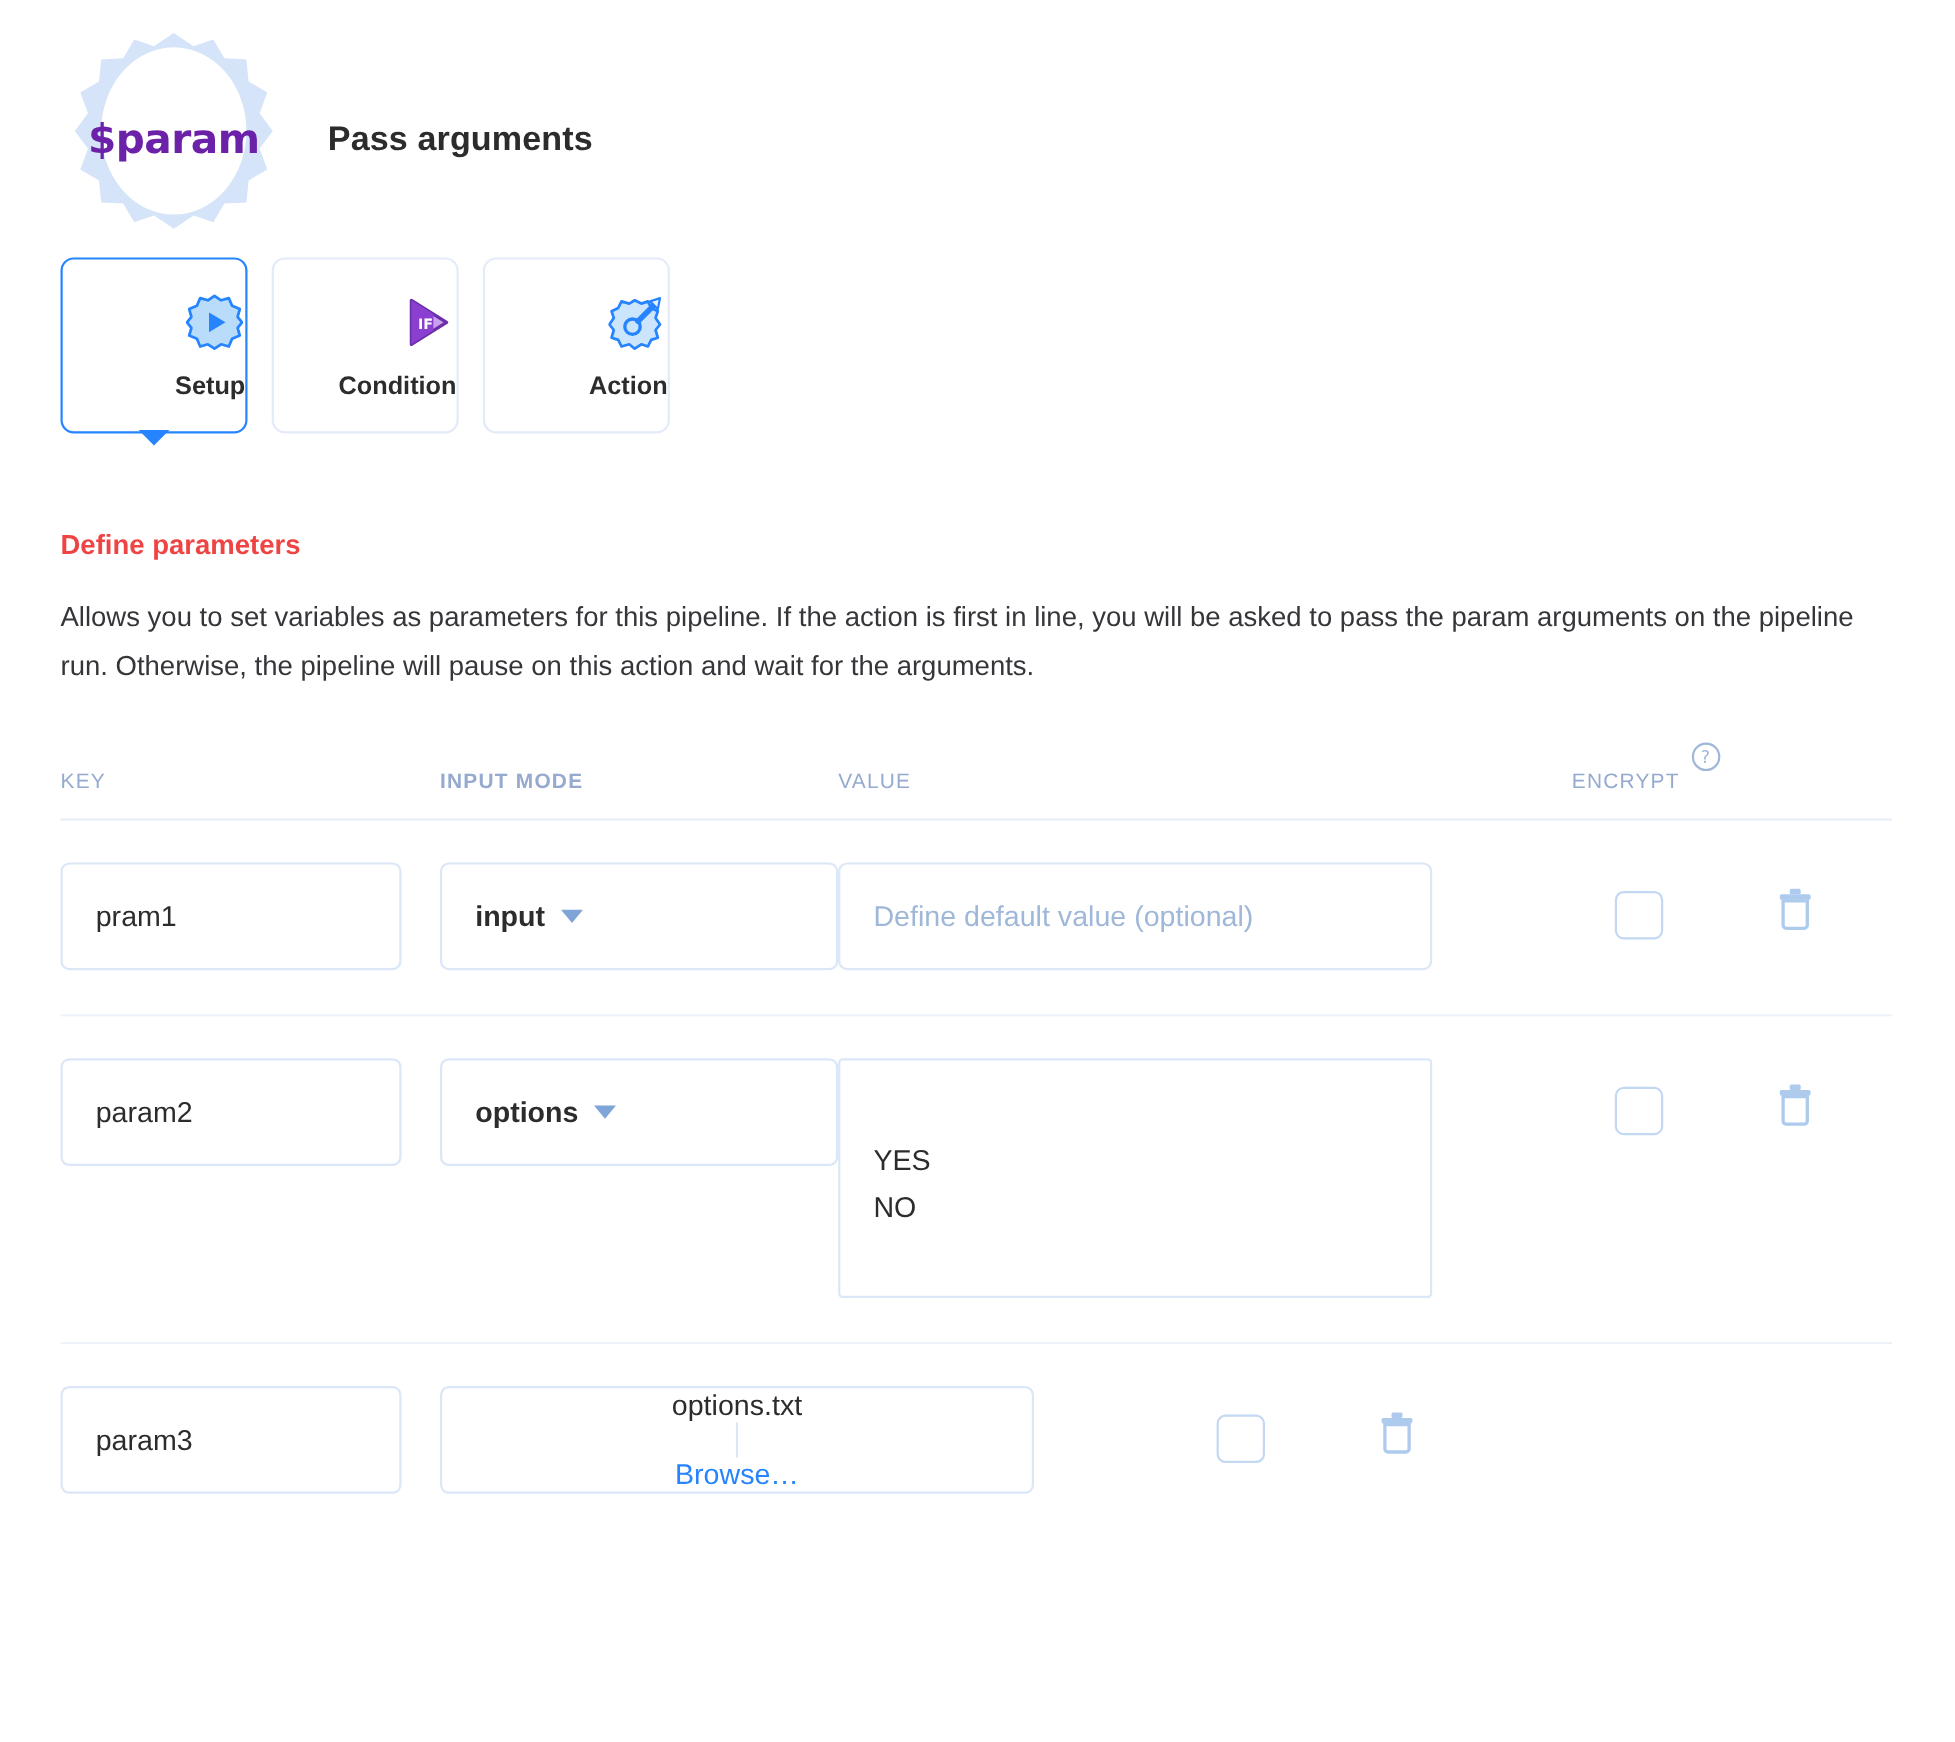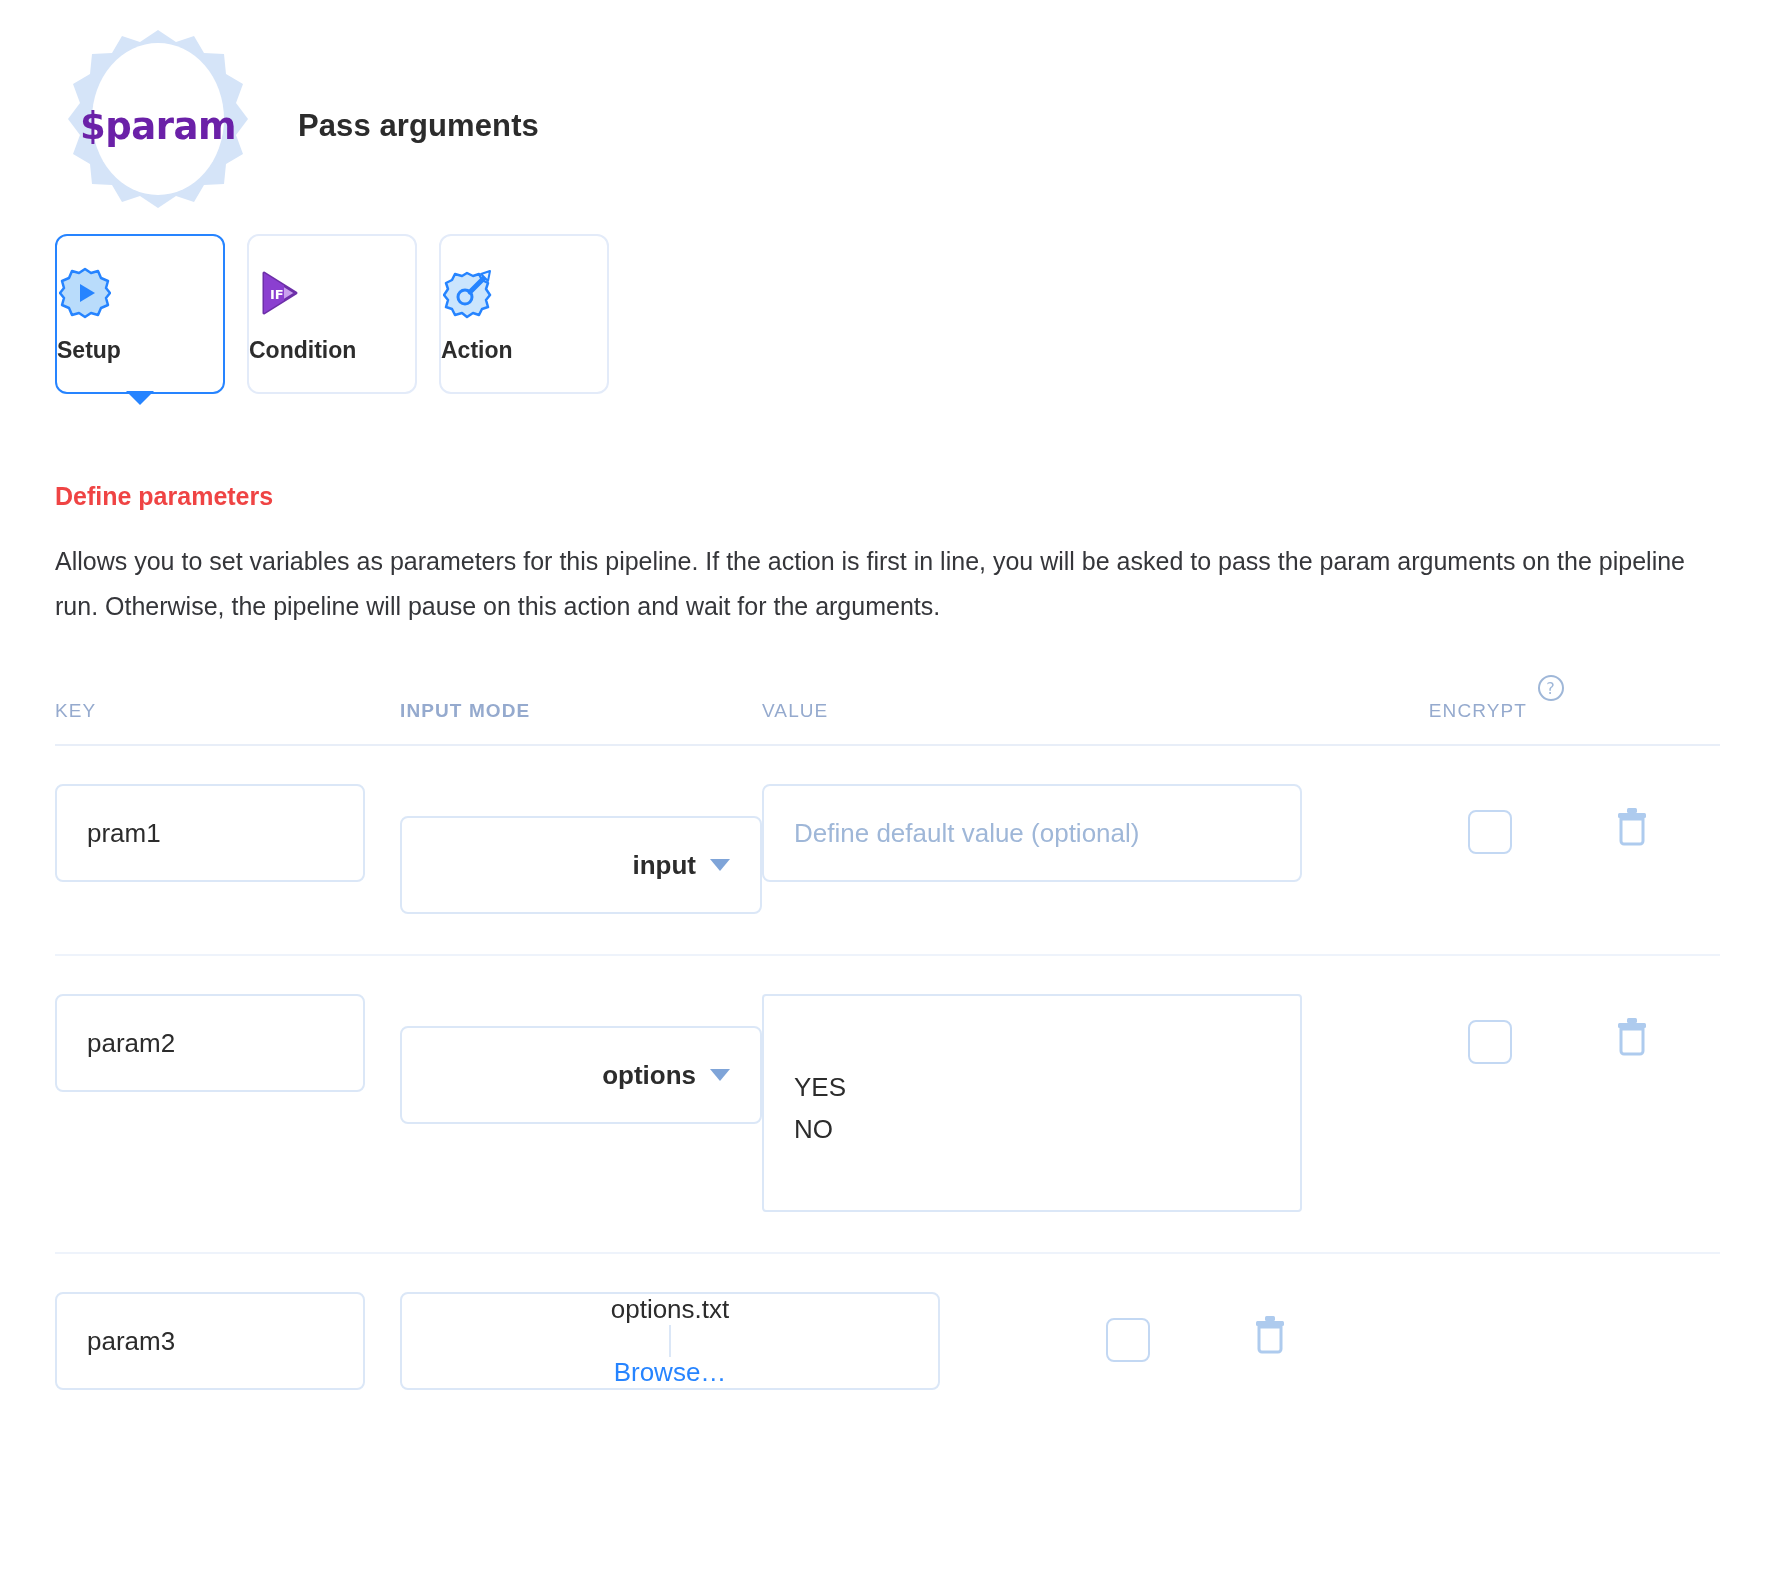--- a/index.html
+++ b/index.html
@@ -34,21 +34,21 @@
 
   
   .tabs { display: flex; gap: 22px; padding-left: 55px; margin-top: 4px; }
   .tab {
     position: relative;
     width: 170px; height: 160px;
     border-radius: 12px;
     border: 2px solid #e3ebf9;
     background: #ffffff;
     display: flex; flex-direction: column;
-    align-items: flex-start; justify-content: center;
+    align-items: flex-end; justify-content: center;
     gap: 16px;
     cursor: pointer;
   }
   .tab.selected { border-color: #2684ff; }
   .tab.selected .tab-pointer {
     position: absolute; left: 50%; bottom: -13px;
     transform: translateX(-50%);
     width: 0; height: 0;
     border-left: 14px solid transparent;
     border-right: 14px solid transparent;
@@ -104,23 +104,22 @@
     border: 2px solid #dbe7f7;
     border-radius: 8px;
     background: #fff;
     display: flex; align-items: center;
     padding: 0 30px;
     font-size: 26px; color: #2c2c2c;
     width: 310px;
   }
   .field.select {
     width: 362px;
-    justify-content: flex-end;
+    justify-content: flex-start;
     cursor: pointer;
-    margin-top: 32px;
   }
   .caret {
     width: 0; height: 0;
     border-left: 10px solid transparent;
     border-right: 10px solid transparent;
     border-top: 12px solid #7fa4d8;
     margin-left: 14px;
   }
   .field.value {
     width: 540px;

